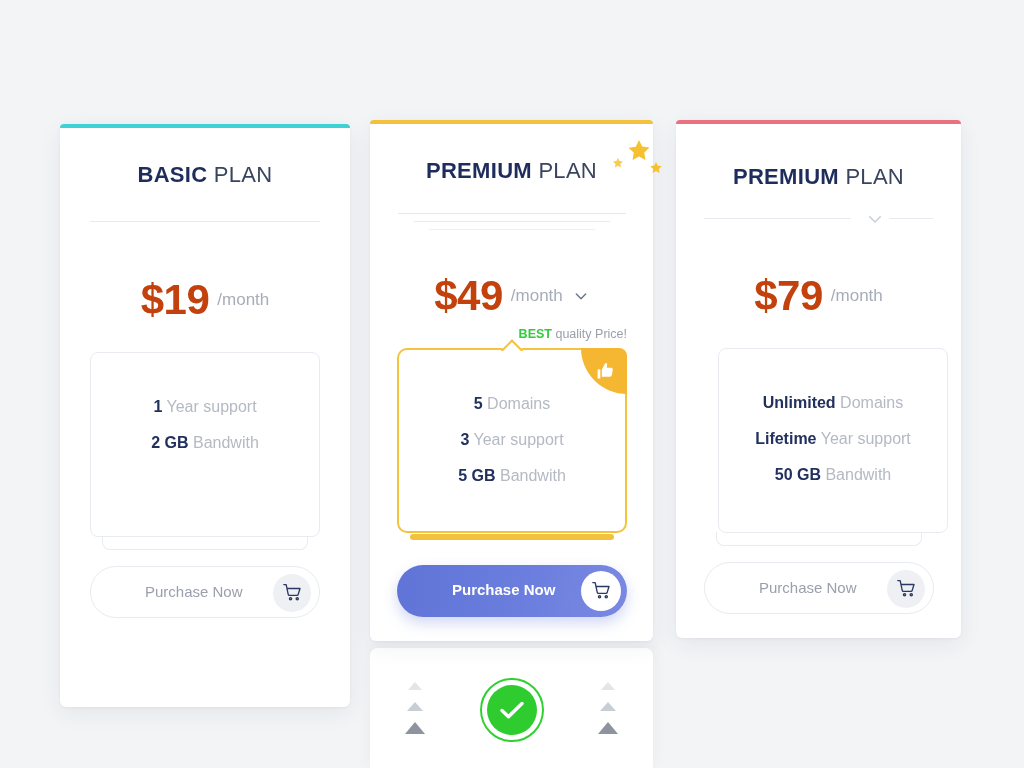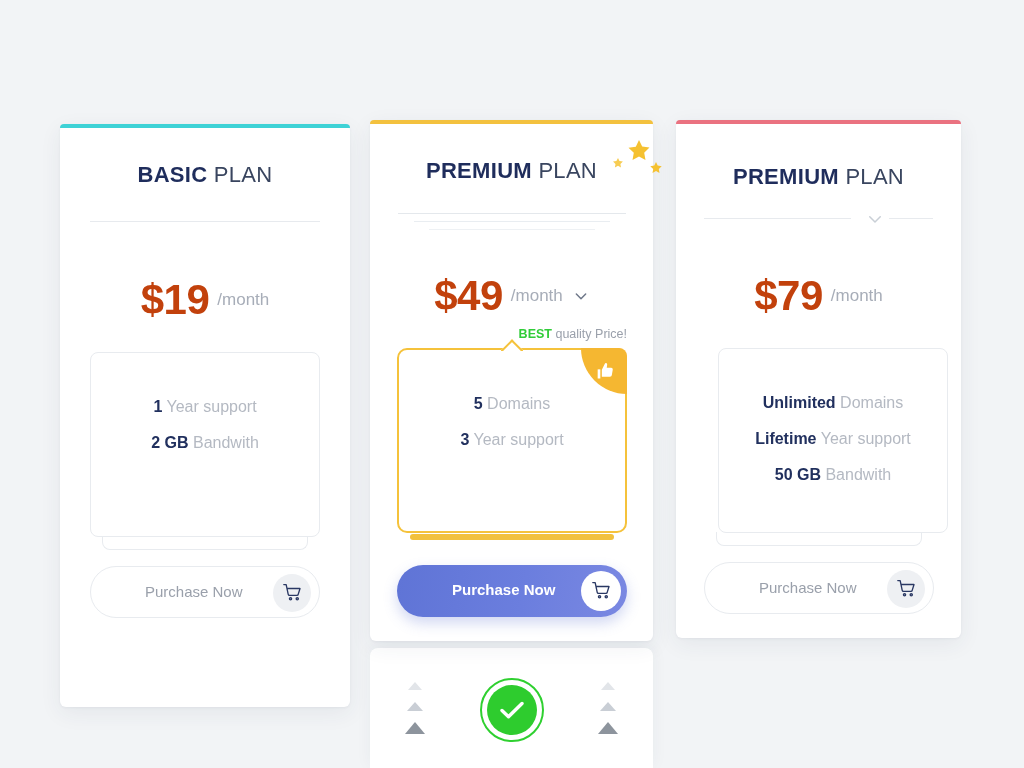--- a/index.html
+++ b/index.html
@@ -515,20 +515,24 @@
       </div>
       <div class="feature-list">
         <div class="feature-item">
           <b>5</b>
           <span>Domains</span>
         </div>
         <div class="feature-item">
           <b>3</b>
           <span>Year support</span>
         </div>
+        <div class="feature-item">
+          <b>5 GB</b>
+          <span>Bandwith</span>
+        </div>
       </div>
     </div>
 
     <div class="buy-btn">
       <span class="buy-label">Purchase Now</span>
       <span class="cart-circle">
         <svg viewBox="0 0 24 24" fill="none" stroke="currentColor" stroke-width="1.7" stroke-linecap="round" stroke-linejoin="round">
           <path d="M1 2h3l2.6 12.4a1.6 1.6 0 0 0 1.6 1.3h9.4a1.6 1.6 0 0 0 1.6-1.3L21.5 7H5"></path>
           <circle cx="9.5" cy="20" r="1.4"></circle>
           <circle cx="18" cy="20" r="1.4"></circle>

